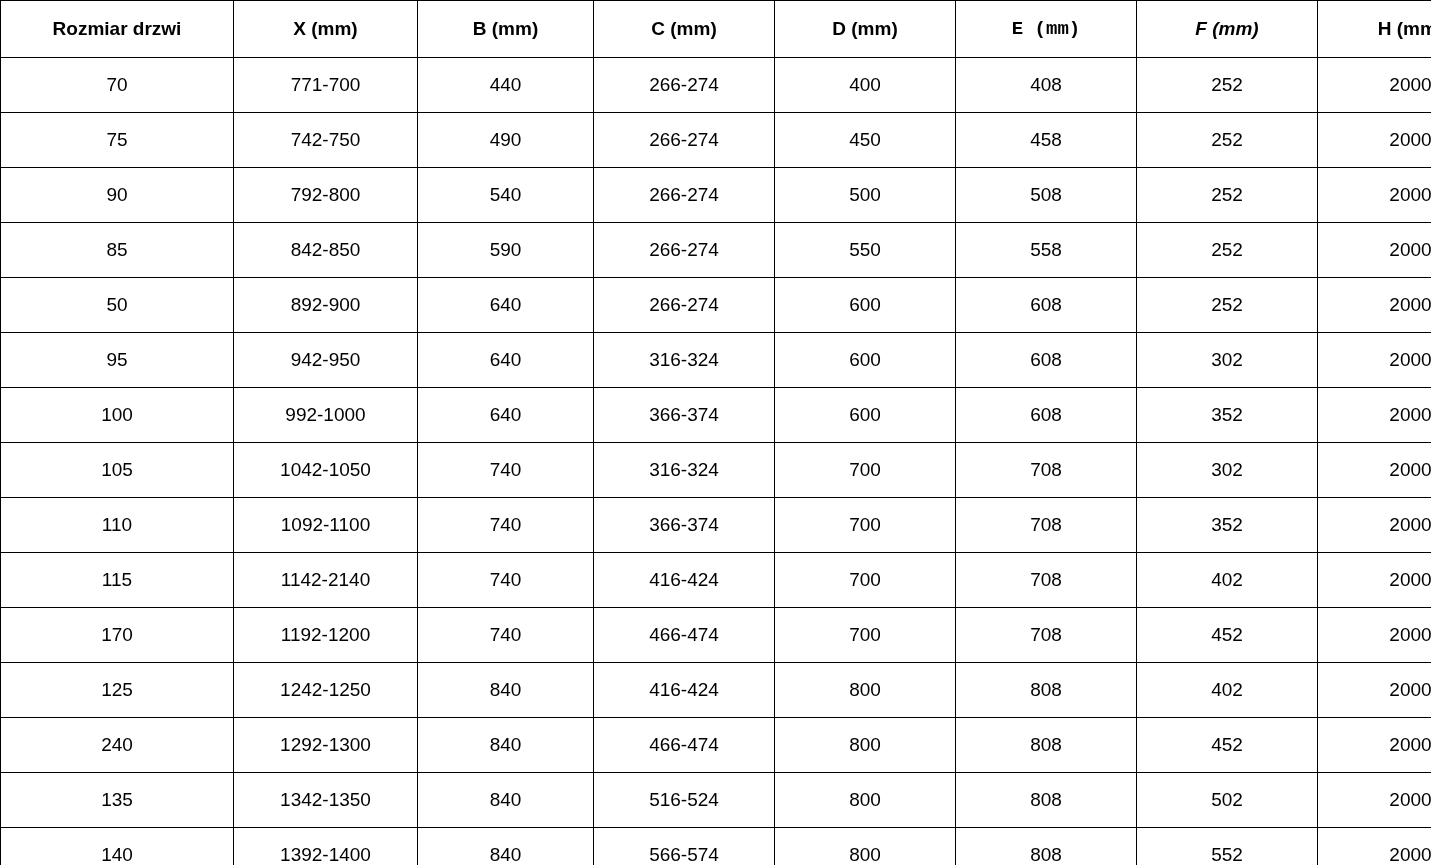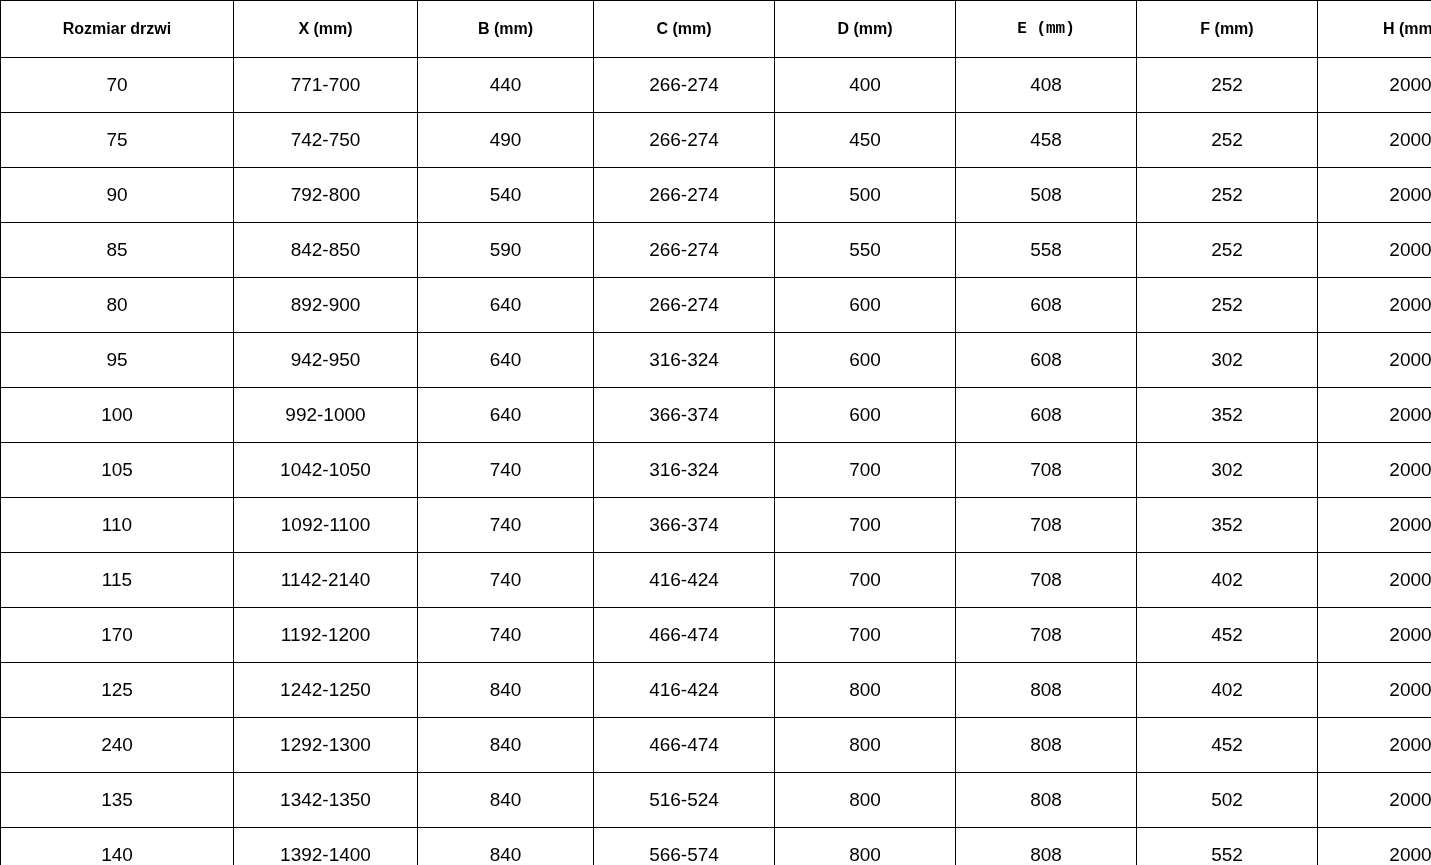--- a/index.html
+++ b/index.html
@@ -25,34 +25,34 @@
     border: 1px solid #000000;
     text-align: center;
     vertical-align: middle;
     font-size: 19px;
     padding: 0 4px;
     white-space: nowrap;
   }
   .spec-table thead th {
     font-weight: bold;
     height: 56px;
-    font-size: 16px;
+    font-size: 19px;
   }
   .spec-table tbody td {
     font-weight: normal;
     height: 54px;
   }
   
   .col-0 { width: 224px; }
   .col-1 { width: 175px; margin-top: 12px; }
   .col-2 { width: 167px; }
   .col-3 { width: 172px; }
   .col-4 { width: 172px; }
   .col-5 { width: 172px; font-family: Liberation Mono, monospace; }
-  .col-6 { width: 172px; }
+  .col-6 { width: 172px; font-style: italic; }
   .col-7 { width: 177px; }
 </style>
 </head>
 <body>
 
 <table class="spec-table">
   <thead>
     <tr>
       <th class="col-0">Rozmiar drzwi</th>
       <th class="col-1">X (mm)</th>
@@ -99,21 +99,21 @@
       <td>85</td>
       <td>842-850</td>
       <td>590</td>
       <td>266-274</td>
       <td>550</td>
       <td>558</td>
       <td>252</td>
       <td>2000</td>
     </tr>
     <tr>
-      <td>80</td>
+      <td>50</td>
       <td>892-900</td>
       <td>640</td>
       <td>266-274</td>
       <td>600</td>
       <td>608</td>
       <td>252</td>
       <td>2000</td>
     </tr>
     <tr>
       <td>95</td>

